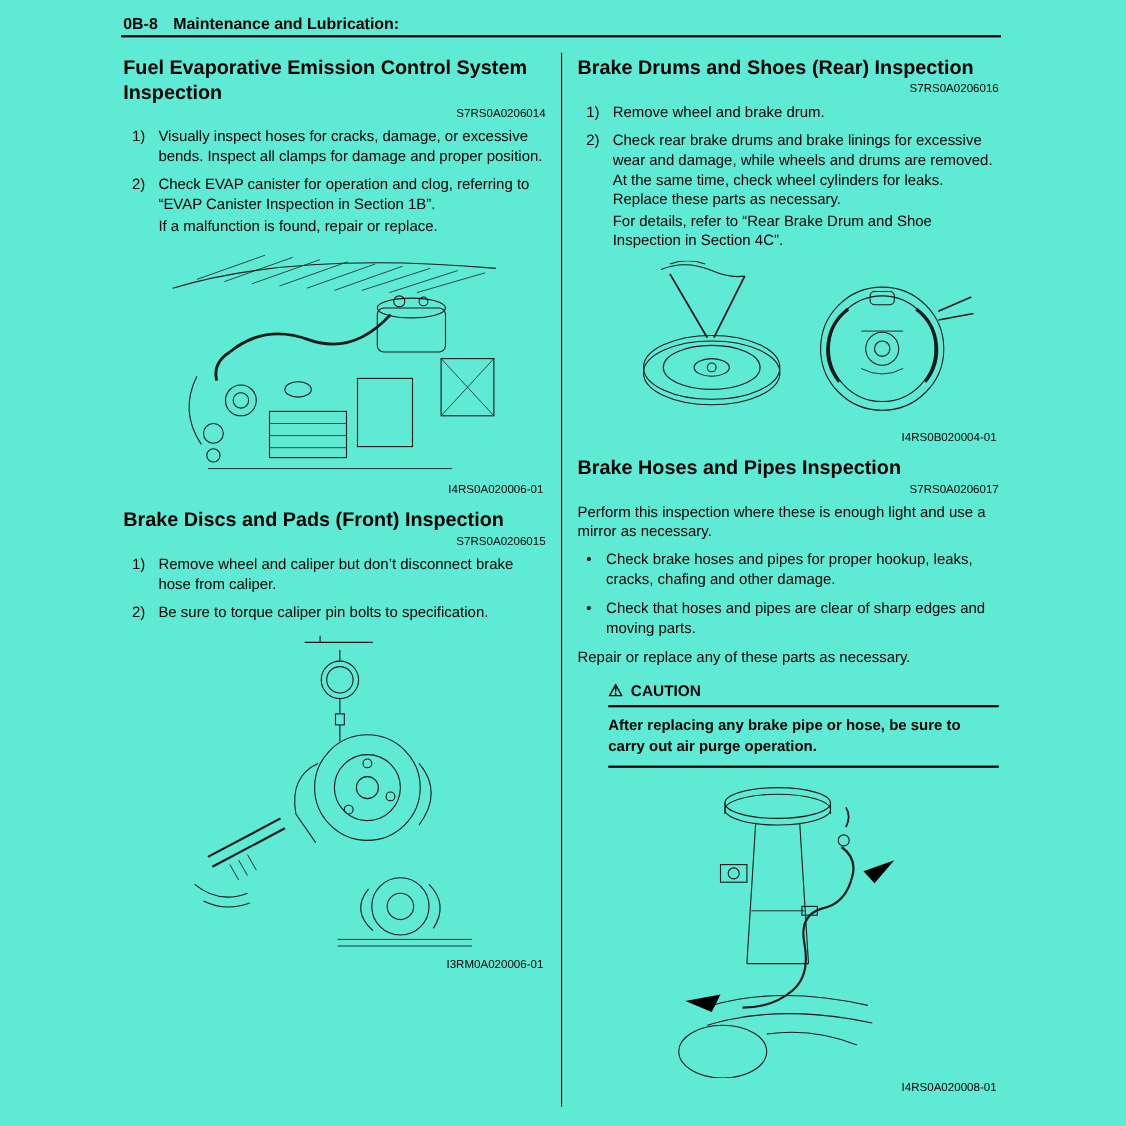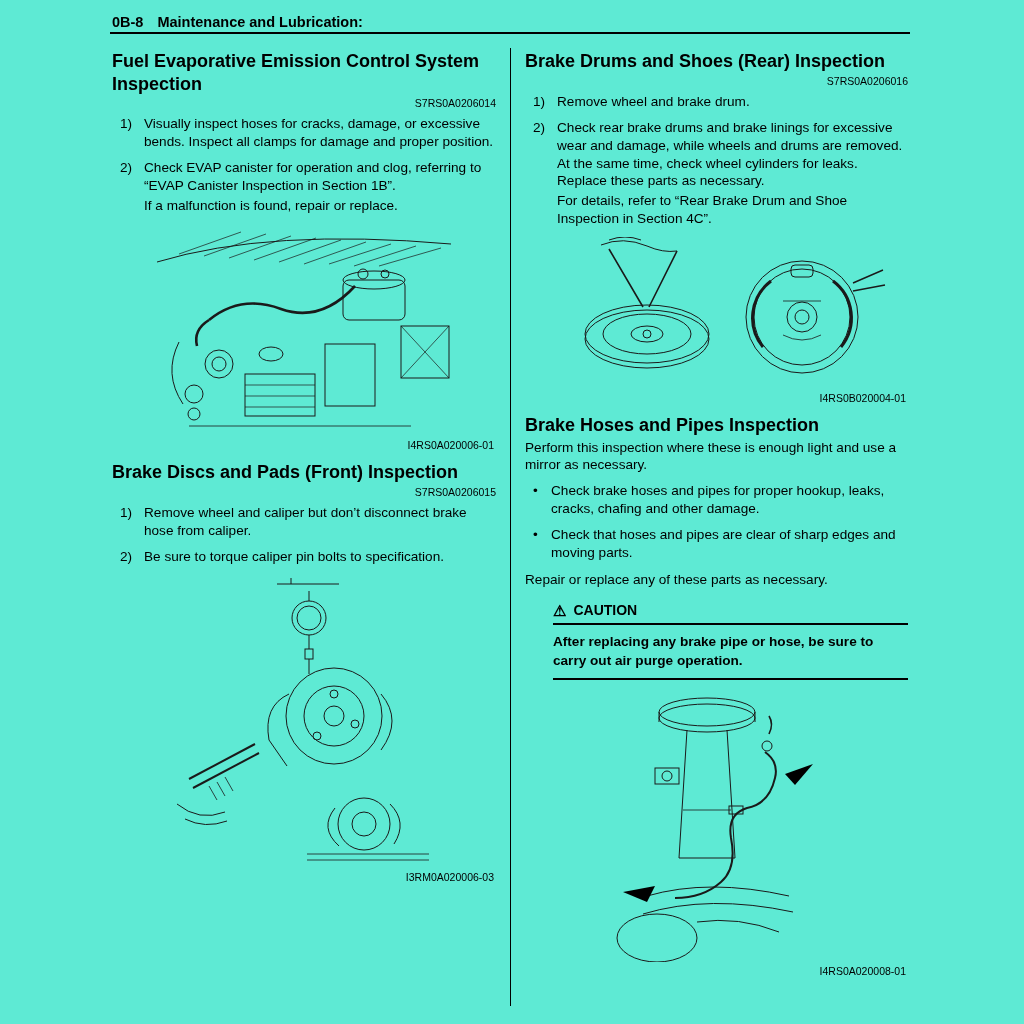--- a/index.html
+++ b/index.html
@@ -141,21 +141,21 @@
               <path d="M34 212 L100 177" stroke-width="2"></path>
               <path d="M50 210 l8 14 M58 206 l8 14 M66 201 l8 14" stroke-width="0.8"></path>
               <path d="M18 228 q22 18 48 8 M26 243 q20 10 42 2"></path>
               <circle cx="205" cy="248" r="26"></circle>
               <circle cx="205" cy="248" r="12"></circle>
               <path d="M176 232 q-16 20 4 38"></path>
               <path d="M231 228 q18 18 4 40"></path>
               <path d="M148 284 h122 M148 278 h122" stroke-width="0.8"></path>
             </g>
           </svg>
-          <figcaption class="fig-code">I3RM0A020006-03</figcaption>
+          <figcaption class="fig-code">I3RM0A020006-01</figcaption>
         </figure>
       </section>
 
     </div>
 
     <div class="col-divider"></div>
 
     <div class="col right">
 
       <section>
@@ -197,20 +197,21 @@
               <rect x="244" y="28" width="22" height="12" rx="4"></rect>
               <path d="M306 46 l30 -13 M306 54 l32 -6" stroke-width="1.4"></path>
             </g>
           </svg>
           <figcaption class="fig-code">I4RS0B020004-01</figcaption>
         </figure>
       </section>
 
       <section class="sec2">
         <h2 class="sec-title">Brake Hoses and Pipes Inspection</h2>
+        <div class="ref">S7RS0A0206017</div>
 
         <p class="para">Perform this inspection where these is enough light and use a mirror as necessary.</p>
 
         <div class="bullet">
           <span class="bullet-marker">•</span>
           <div>Check brake hoses and pipes for proper hookup, leaks, cracks, chafing and other damage.</div>
         </div>
         <div class="bullet">
           <span class="bullet-marker">•</span>
           <div>Check that hoses and pipes are clear of sharp edges and moving parts.</div>

